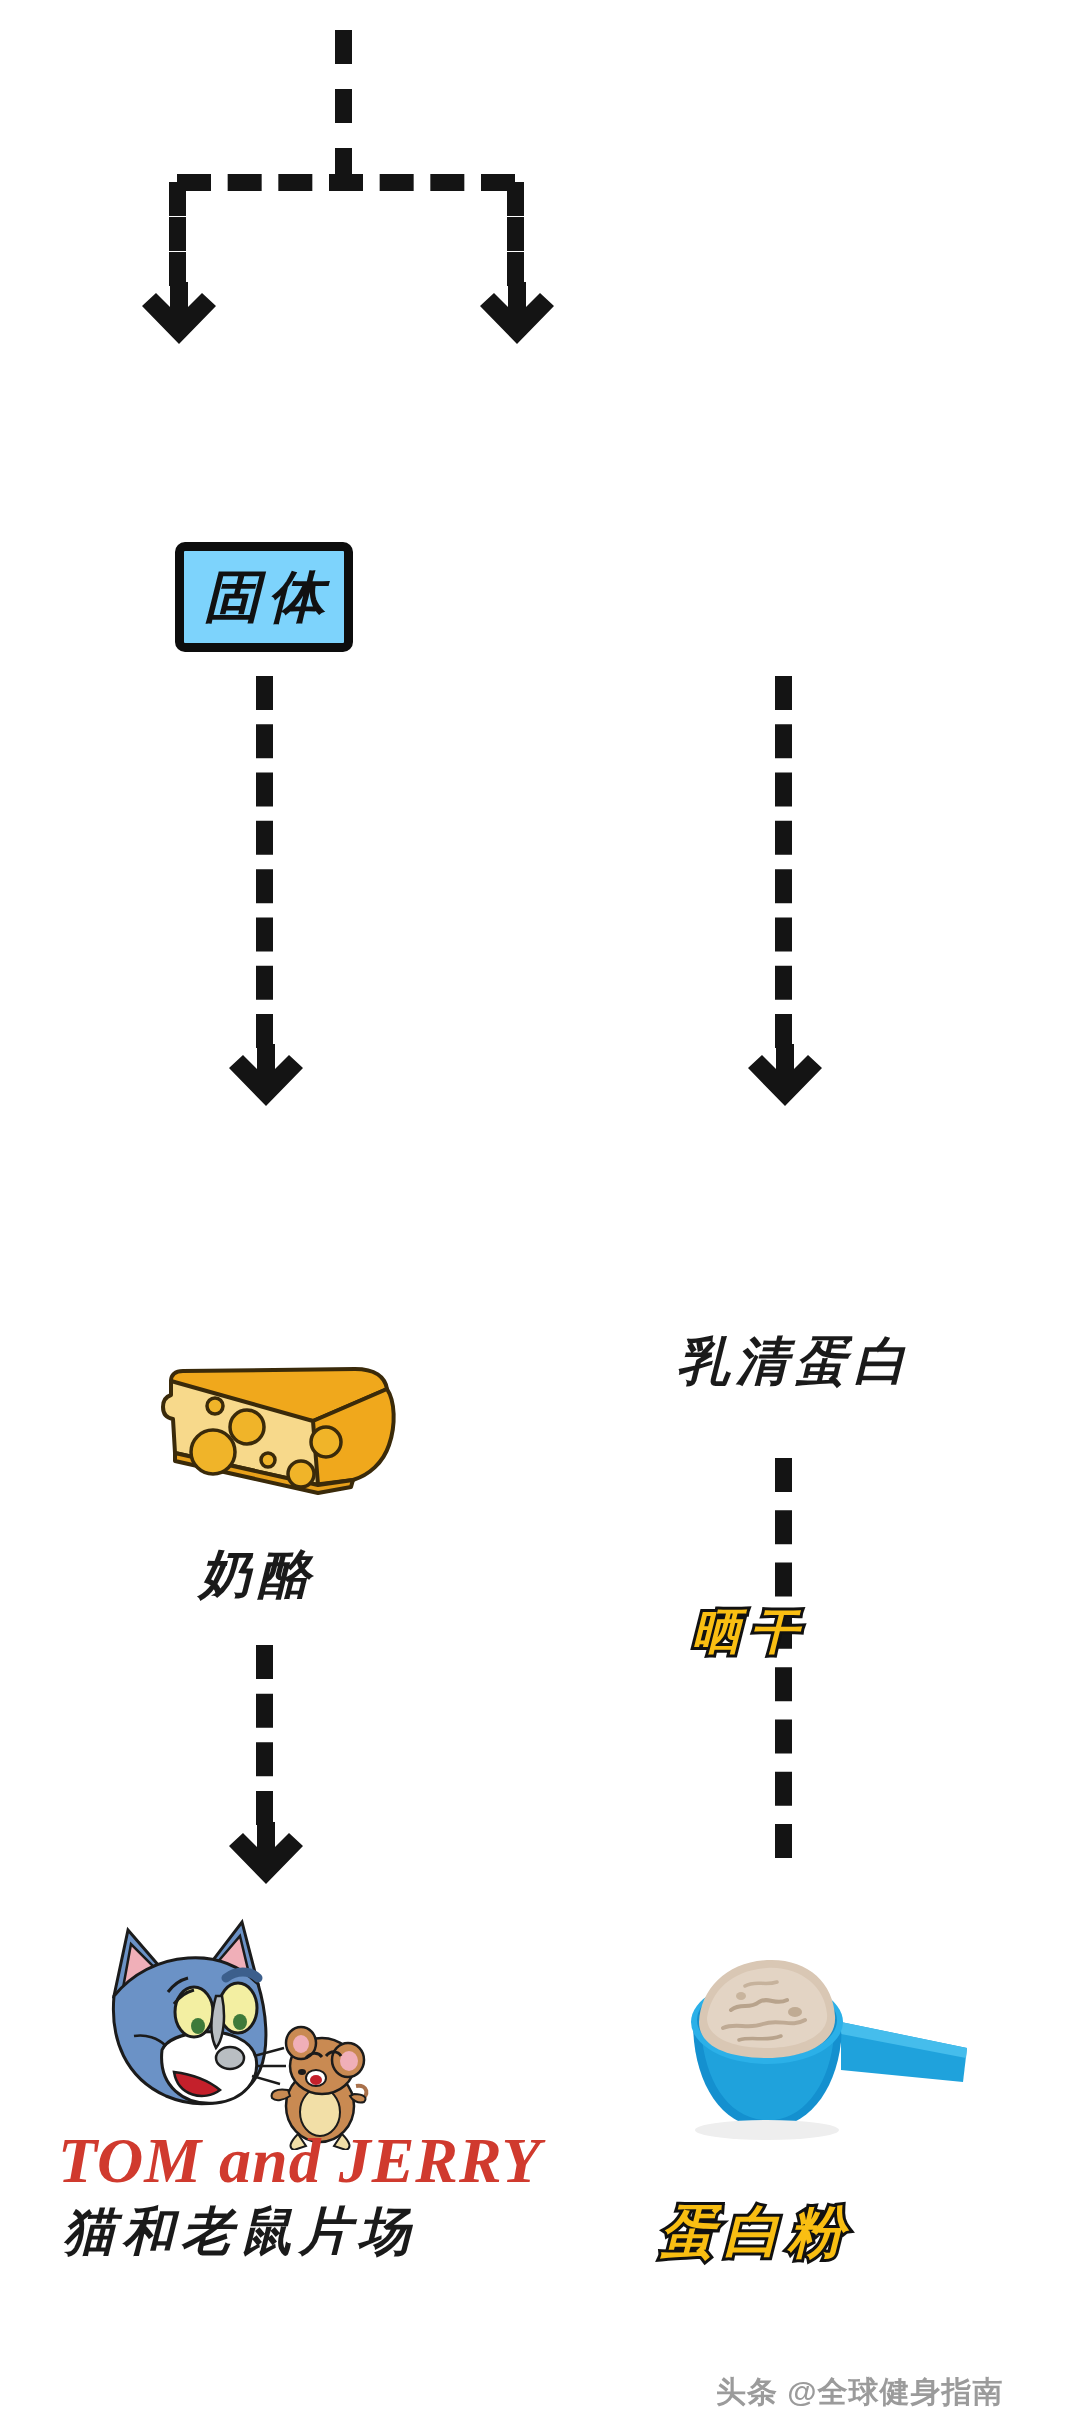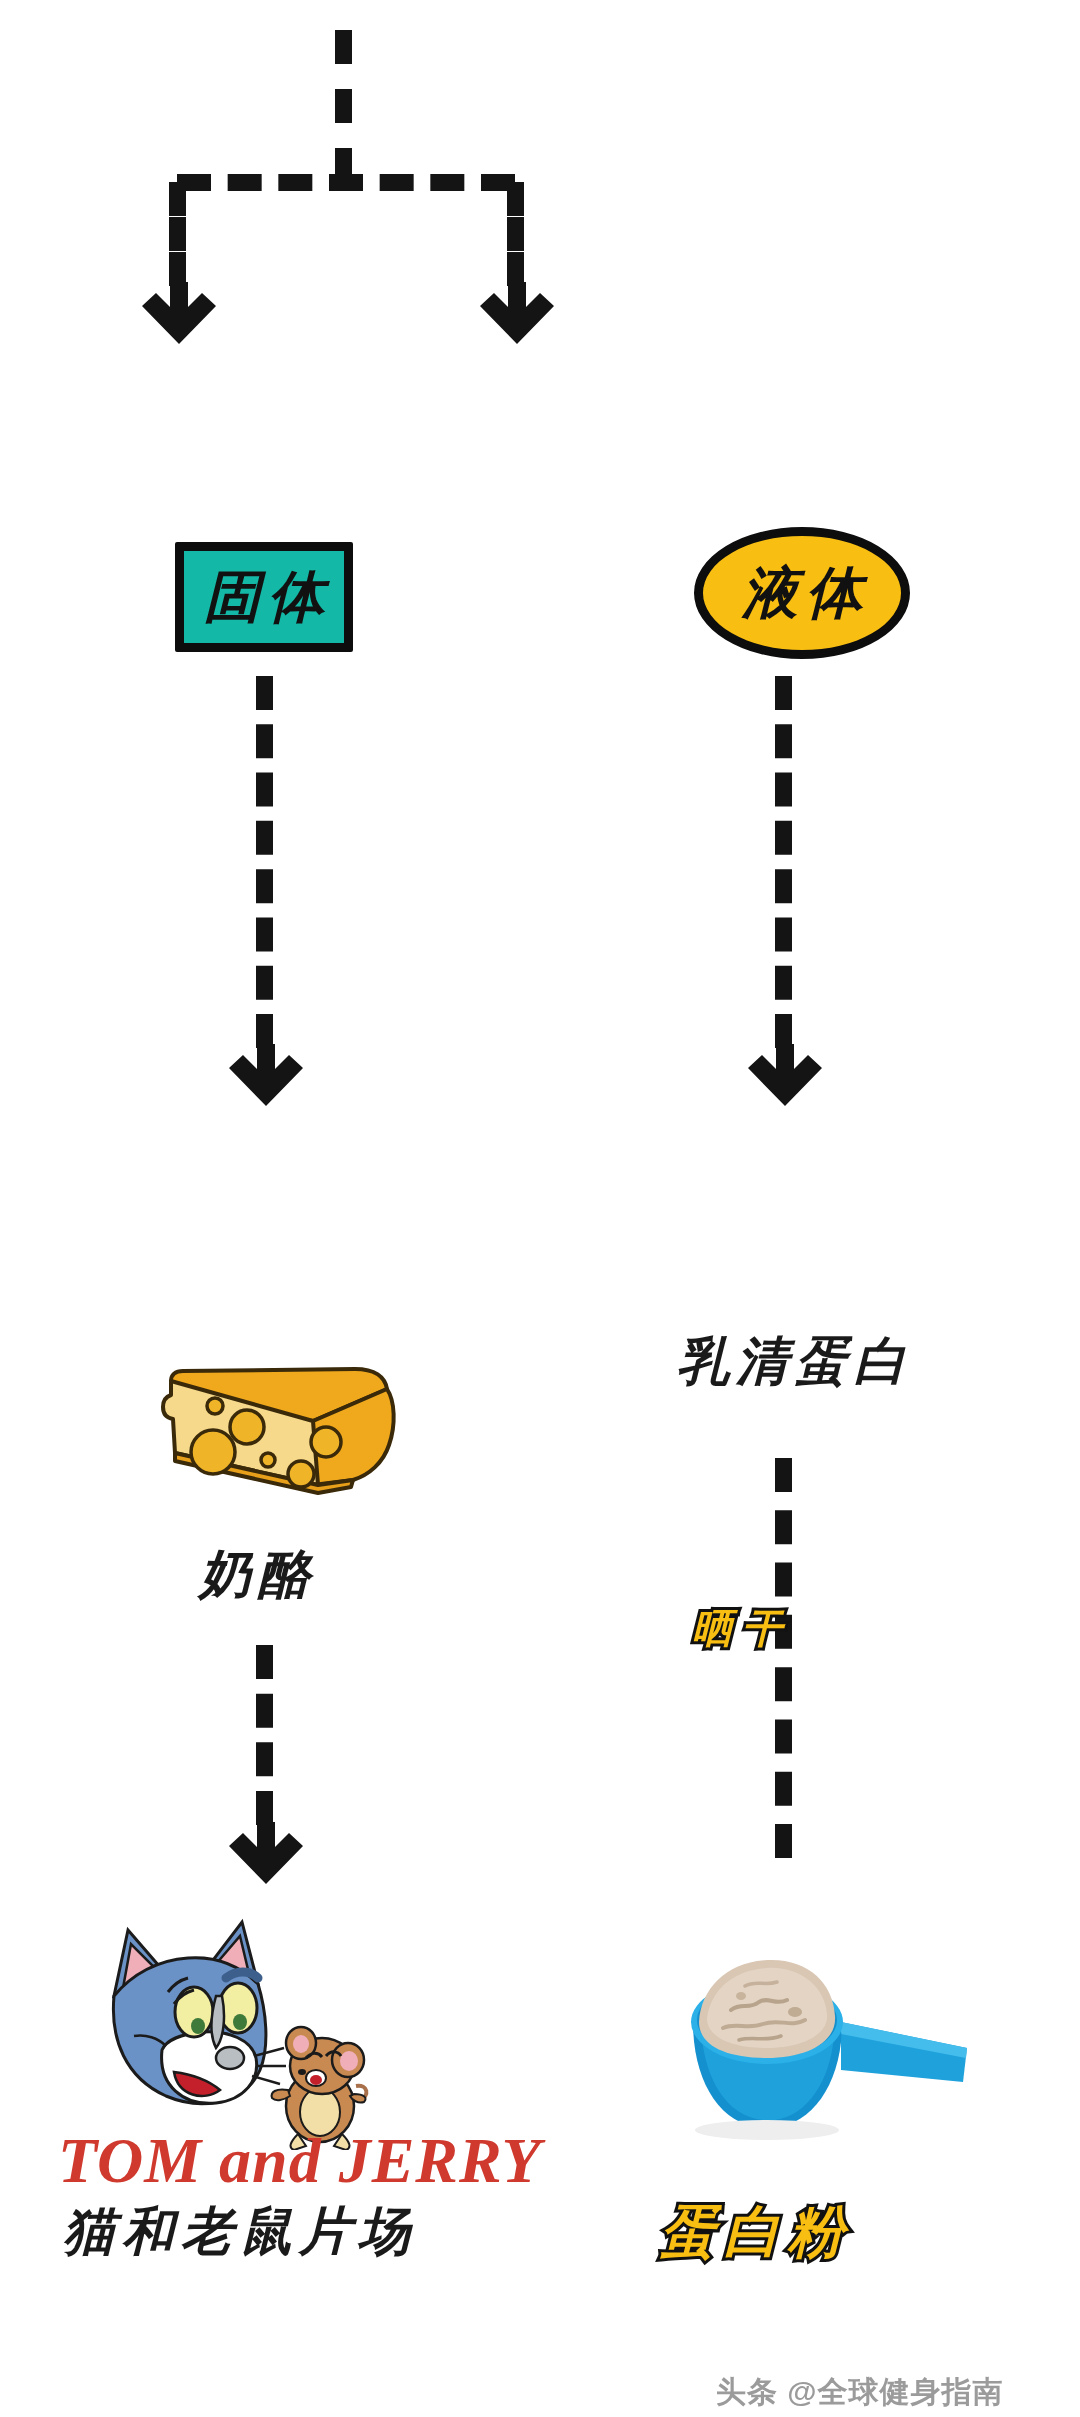--- a/index.html
+++ b/index.html
@@ -34,23 +34,23 @@
   .arrowhead {
     position: absolute;
     width: 78px;
     height: 62px;
   }
   .arrowhead svg { display: block; width: 100%; height: 100%; }
 
   
   .node-rect {
     position: absolute;
-    background: #14b8a6;
+    background: #7dd3fc;
     border: 9px solid #0d0d0d;
-    border-radius: 2px;
+    border-radius: 10px;
     display: flex;
     align-items: center;
     justify-content: center;
     box-sizing: border-box;
   }
   .node-rect .node-label {
     font-size: 56px;
     font-weight: bold;
     font-style: italic;
     color: #111111;
@@ -91,21 +91,21 @@
     color: #1a1a1a;
     letter-spacing: 7px;
     white-space: nowrap;
     text-align: center;
     line-height: 1;
   }
 
   
   .caption-yellow {
     position: absolute;
-    font-size: 40px;
+    font-size: 48px;
     font-weight: bold;
     font-style: italic;
     color: #F9BE12;
     letter-spacing: 10px;
     white-space: nowrap;
     line-height: 1;
     -webkit-text-stroke: 6px #111111;
     paint-order: stroke fill;
   }
   .caption-yellow.big {
@@ -151,23 +151,20 @@
     <svg viewBox="0 0 78 62" xmlns="http://www.w3.org/2000/svg">
       <path d="M39 62 L2 24 L16 11 L39 34 L62 11 L76 24 Z" fill="#141414"></path>
       <rect x="30" y="0" width="18" height="40" fill="#141414"></rect>
     </svg>
   </div>
 
   <div class="node-rect" style="left:175px; top:542px; width:178px; height:110px;">
     <span class="node-label">固体</span>
   </div>
 
-  <div class="node-ellipse" style="left:694px; top:527px; width:216px; height:132px;">
-    <span class="node-label">液体</span>
-  </div>
 
   <div class="vdash" style="left:256px; top:676px; height:372px;"></div>
   <div class="arrowhead" style="left:227px; top:1044px;">
     <svg viewBox="0 0 78 62" xmlns="http://www.w3.org/2000/svg">
       <path d="M39 62 L2 24 L16 11 L39 34 L62 11 L76 24 Z" fill="#141414"></path>
       <rect x="30" y="0" width="18" height="40" fill="#141414"></rect>
     </svg>
   </div>
 
   <div class="vdash" style="left:775px; top:676px; height:372px;"></div>

